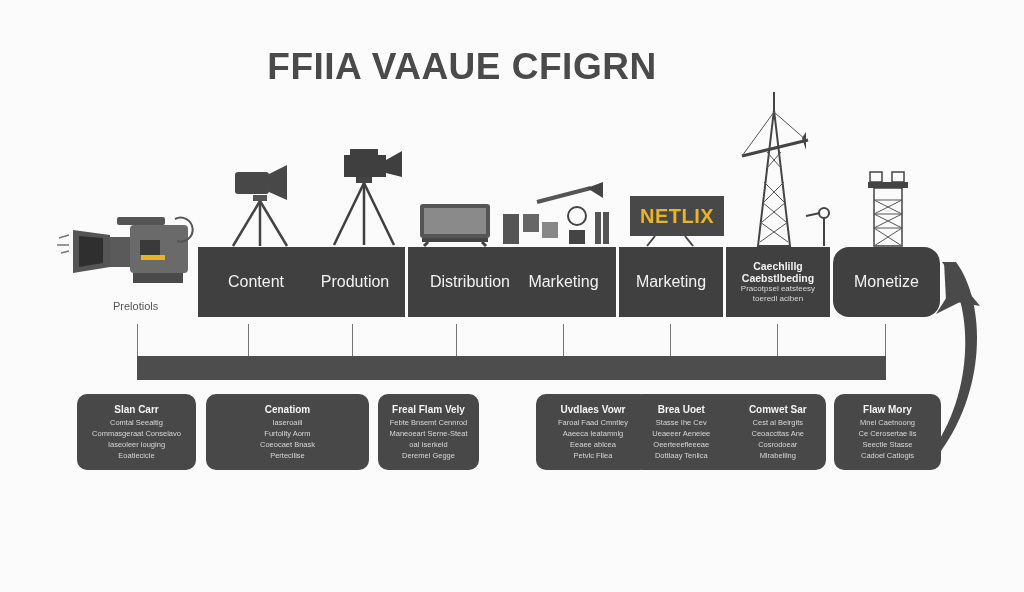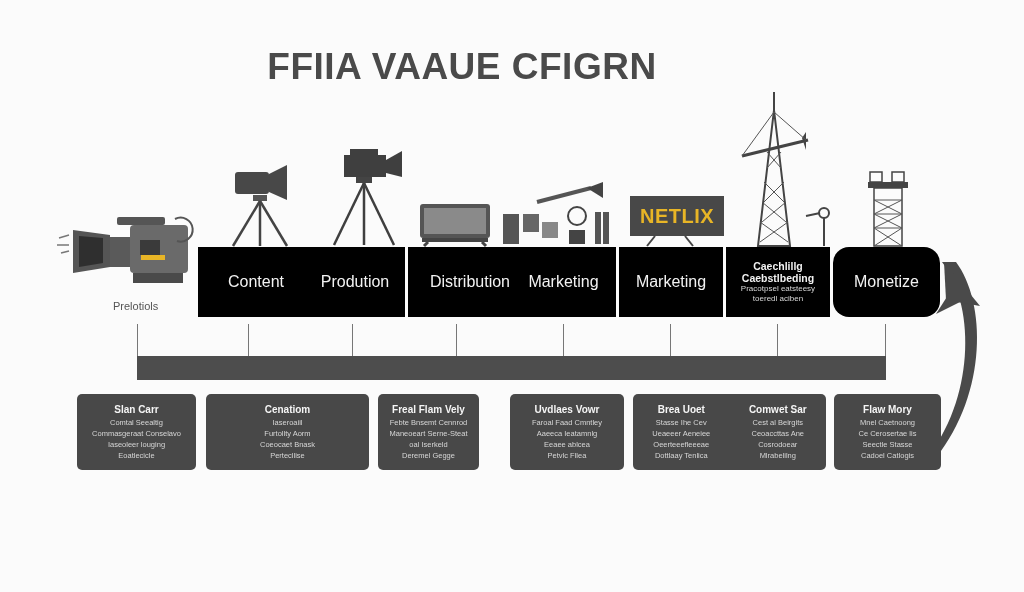--- a/index.html
+++ b/index.html
@@ -9,32 +9,32 @@
     font-family:"Liberation Sans", sans-serif;
     color:#404040;
   }
   .title {
     position:absolute; left:0; top:46px; width:924px; text-align:center;
     font-size:37px; font-weight:bold; color:#4a4a4a; letter-spacing:0.5px;
   }
   .abs { position:absolute; }
   .stage {
     position:absolute; top:247px; height:70px;
-    background:#000000; color:#f2f2f2;
+    background:#404040; color:#f2f2f2;
     display:flex; flex-direction:column; align-items:center; justify-content:center;
     text-align:center;
   }
   .stage .lbl { font-size:16px; }
   .stage .l2 { font-size:10.5px; line-height:12px; font-weight:bold; }
   .stage .l3 { font-size:8px; line-height:10px; color:#d8d8d8; }
   .left-caption { position:absolute; left:113px; top:300px; font-size:11px; color:#555; }
   .axis-bar { position:absolute; left:137px; top:356px; width:749px; height:24px; background:#4d4d4d; }
   .tick { position:absolute; top:324px; width:1px; height:32px; background:#777; }
   .card {
-    position:absolute; top:394px; height:76px; background:#484848; border-radius:5px;
+    position:absolute; top:394px; height:76px; background:#484848; border-radius:10px;
     display:flex; justify-content:space-around; align-items:center; color:#eee;
   }
   .col { text-align:center; }
   .col .h { font-size:10px; font-weight:bold; line-height:14px; color:#f5f5f5; }
   .col .t { font-size:7.5px; line-height:11px; color:#d6d6d6; }
   svg { position:absolute; overflow:visible; }
 </style>
 </head>
 <body>
 
@@ -179,21 +179,21 @@
 </div>
 <div class="card" style="left:378px;width:101px;">
   <div class="col">
     <div class="h">Freal Flam Vely</div>
     <div class="t">Febte Bnsemt Cennrod</div>
     <div class="t">Maneoeart Serne-Steat</div>
     <div class="t">oal Iserkeld</div>
     <div class="t">Deremel Gegge</div>
   </div>
 </div>
-<div class="card" style="left:510px;width:114px;">
+<div class="card" style="left:536px;width:114px;">
   <div class="col">
     <div class="h">Uvdlaes Vowr</div>
     <div class="t">Faroal Faad Cmntley</div>
     <div class="t">Aaeeca Ieatamnlg</div>
     <div class="t">Eeaee ablcea</div>
     <div class="t">Petvlc Fllea</div>
   </div>
 </div>
 <div class="card" style="left:633px;width:193px;">
   <div class="col">

